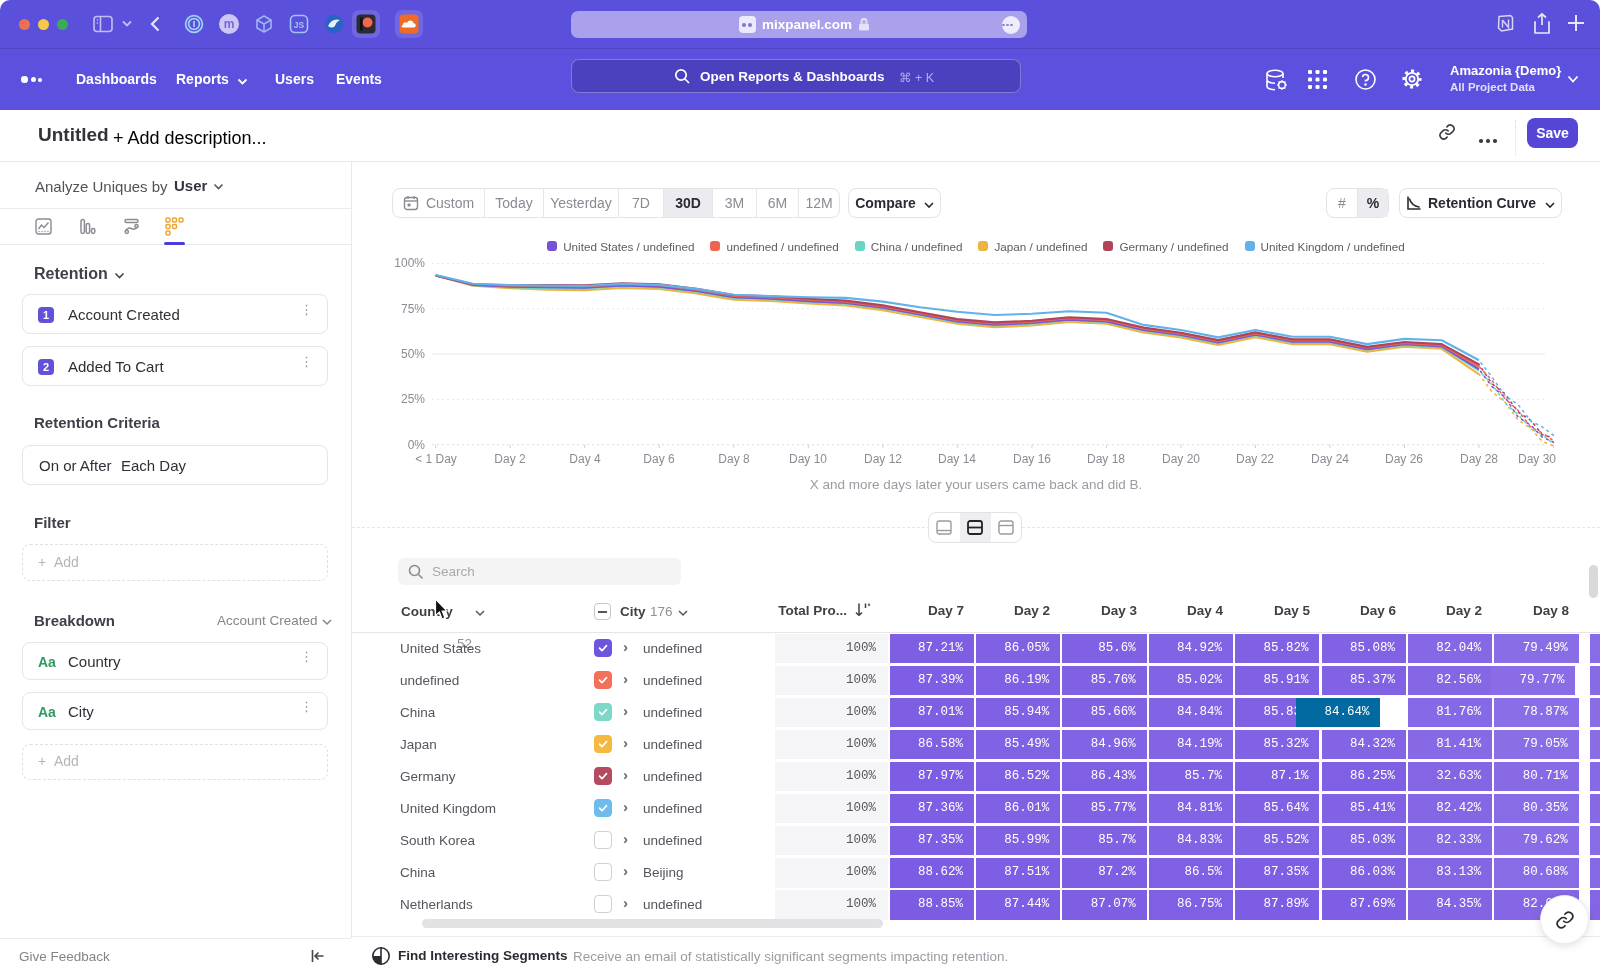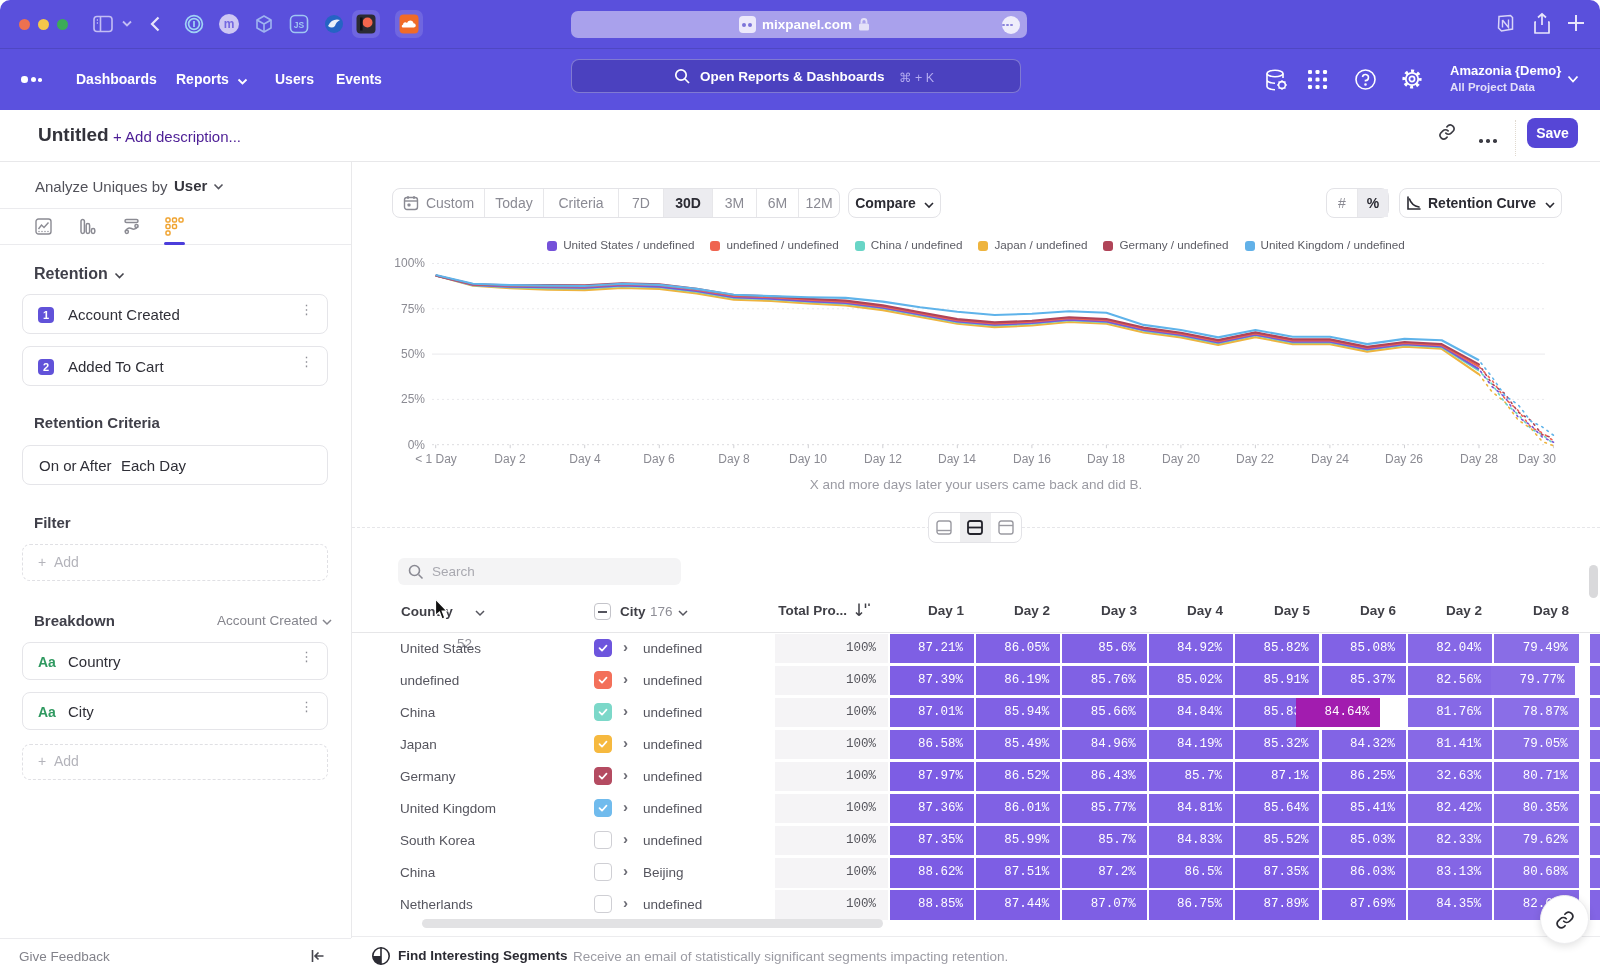--- a/index.html
+++ b/index.html
@@ -33,21 +33,21 @@
 
 
 .trow { position:absolute; left:352px; width:1248px; height:29.5px; }
 .cname { position:absolute; left:48px; top:7px; color:#55555e; font-size:13.5px; }
 .cb { position:absolute; left:242px; top:5px; width:18px; height:18px; border:1.5px solid #cfcfd4; border-radius:4px; display:flex; align-items:center; justify-content:center; background:#fff; }
 .exp { position:absolute; left:271px; top:4px; color:#6b6b74; font-size:15px; font-weight:700; }
 .city { position:absolute; left:291px; top:7px; color:#55555e; font-size:13.5px; }
 .totc { position:absolute; left:423px; top:0; width:113px; height:29.5px; background:#f5f4f6; color:#55555c; font-size:12.5px; font-family:"Liberation Mono",monospace; text-align:right; line-height:29.5px; padding-right:12px; }
 .pc { position:absolute; top:0; width:84.4px; height:29.5px; color:#fff; font-size:12.5px; font-family:"Liberation Mono",monospace; text-align:right; line-height:29.5px; padding-right:11px; }
 .dayh { position:absolute; top:603px; width:70px; text-align:right; color:#3f3f46; font-size:13.5px; font-weight:700; }
-.li { display:inline-flex; align-items:flex-end; margin:0 8px; color:#5c5c64; font-size:11.7px; }
+.li { display:inline-flex; align-items:center; margin:0 8px; color:#5c5c64; font-size:11.7px; }
 .sw { width:10px; height:10px; border-radius:3px; margin-right:6px; display:inline-block; }
 </style></head>
 <body>
 
 <div id="chrome">
   <div class="tl" style="left:19px;background:#ed7150"></div>
   <div class="tl" style="left:38px;background:#f5c74a"></div>
   <div class="tl" style="left:57px;background:#3cab57"></div>
 
   <svg class="cicon" style="left:92px" width="22" height="22" viewBox="0 0 22 22" fill="none" stroke="#c3bdf4" stroke-width="1.6">
@@ -161,21 +161,21 @@
     </svg>
   <div style="position:absolute;left:1450px;top:14px;color:#fff;font-size:13px;font-weight:700">Amazonia {Demo}</div>
   <div style="position:absolute;left:1450px;top:32px;color:#e2def9;font-size:11.5px;font-weight:700">All Project Data</div>
   <svg style="position:absolute;left:1567px;top:26px" width="12" height="9" viewBox="0 0 12 9" fill="none" stroke="#fff" stroke-width="1.8">
       <path d="M1.5 1.5 L6 6.5 L10.5 1.5"></path>
     </svg>
 </div>
 
 <div id="hbar">
   <span style="position:absolute;left:38px;top:14px;font-size:19px;font-weight:700;color:#33333b">Untitled</span>
-  <span style="position:absolute;left:113px;top:18px;font-size:15px;color:#4c1d95">+ Add description...</span>
+  <span style="position:absolute;left:113px;top:18px;font-size:18px;color:#000000">+ Add description...</span>
   <svg style="position:absolute;left:1438px;top:13px" width="18" height="18" viewBox="0 0 24 24" fill="none" stroke="#3c3c44" stroke-width="2.2" stroke-linecap="round" stroke-linejoin="round">
       <path d="M13.5 10.5a5 5 0 0 0-7 0l-2.8 2.8a5 5 0 0 0 7 7l1.4-1.4"></path>
       <path d="M10.5 13.5a5 5 0 0 0 7 0l2.8-2.8a5 5 0 0 0-7-7l-1.4 1.4"></path>
     </svg>
   <div style="position:absolute;left:1479px;top:29px;width:3.5px;height:3.5px;border-radius:50%;background:#3c3c44;box-shadow:7px 0 0 #3c3c44,14px 0 0 #3c3c44"></div>
   <div style="position:absolute;left:1515px;top:10px;height:36px;border-left:1px dotted #e0d9cf"></div>
   <div style="position:absolute;left:1527px;top:8px;width:51px;height:30px;background:#5646d6;border-radius:8px;color:#fff;font-size:14px;font-weight:700;text-align:center;line-height:30px">Save</div>
 </div>
 
 <div id="sb">
@@ -271,21 +271,21 @@
 <div class="btn" style="left:392px;top:188px;width:448px;height:30px">
   <div class="seg" style="width:92px">
     <svg style="vertical-align:-3px;margin-right:7px" width="16" height="16" viewBox="0 0 16 16" fill="none" stroke="#8a8a93" stroke-width="1.4">
         <rect x="1.5" y="2.5" width="13" height="12" rx="2.5"></rect>
         <line x1="1.5" y1="6" x2="14.5" y2="6"></line>
         <line x1="5" y1="1" x2="5" y2="4"></line>
         <line x1="11" y1="1" x2="11" y2="4"></line>
         <rect x="4.5" y="8.5" width="3" height="3" rx="0.8" fill="#8a8a93" stroke="none"></rect>
       </svg>Custom</div>
   <div class="seg" style="width:59px">Today</div>
-  <div class="seg" style="width:75px">Criteria</div>
+  <div class="seg" style="width:75px">Yesterday</div>
   <div class="seg" style="width:45px">7D</div>
   <div class="seg" style="width:49px;background:#ececf0;color:#2b2b33;font-weight:700">30D</div>
   <div class="seg" style="width:44px">3M</div>
   <div class="seg" style="width:42px">6M</div>
   <div class="seg" style="width:40px;border-right:none">12M</div>
 </div>
 <div class="btn" style="left:848px;top:188px;width:93px;height:30px;text-align:center;line-height:28px;color:#2b2b33;font-size:14px;font-weight:700">Compare
   <svg style="vertical-align:-1px;margin-left:4px" width="10" height="7" viewBox="0 0 10 7" fill="none" stroke="#2b2b33" stroke-width="1.6">
       <path d="M1 1 L5 5 L9 1"></path>
     </svg>
@@ -404,21 +404,21 @@
 <span style="position:absolute;left:620px;top:604px;color:#3f3f46;font-size:13.5px;font-weight:700">City</span>
 <span style="position:absolute;left:650px;top:604px;color:#8f8f97;font-size:13.5px">176</span>
 <svg style="position:absolute;left:678px;top:610px" width="10" height="7" viewBox="0 0 10 7" fill="none" stroke="#55555e" stroke-width="1.5">
     <path d="M1 1 L5 5 L9 1"></path>
   </svg>
 <span style="position:absolute;left:747px;top:603px;width:100px;text-align:right;color:#3f3f46;font-size:13.5px;font-weight:700">Total Pro...</span>
 <svg style="position:absolute;left:854px;top:602px" width="18" height="16" viewBox="0 0 18 16" fill="none" stroke="#3f3f46" stroke-width="1.5">
     <path d="M5 1.5 V13 M5 13.5 L2 10.5 M5 13.5 L8 10.5"></path>
     <path d="M11.5 1.5 V6 M15 1.5 V4"></path>
   </svg>
-<div class="dayh" style="left:894px">Day 1</div>
+<div class="dayh" style="left:894px">Day 7</div>
 <div class="dayh" style="left:980px">Day 2</div>
 <div class="dayh" style="left:1067px">Day 3</div>
 <div class="dayh" style="left:1153px">Day 4</div>
 <div class="dayh" style="left:1240px">Day 5</div>
 <div class="dayh" style="left:1326px">Day 6</div>
 <div class="dayh" style="left:1412px">Day 2</div>
 <div class="dayh" style="left:1499px">Day 8</div>
 <div style="position:absolute;left:352px;top:631.5px;width:1248px;border-top:1px solid #e6e6e8"></div>
 
 <div class="trow" style="top:633.5px">
@@ -469,21 +469,21 @@
       </svg>
     </div>
     <div class="exp">›</div>
     <div class="city">undefined</div>
 <div class="totc">100%</div>
     <div class="pc" style="left:537.5px;background:rgb(126,95,228)">87.01%</div>
     <div class="pc" style="left:623.9px;background:rgb(128,97,228)">85.94%</div>
     <div class="pc" style="left:710.3px;background:rgb(128,97,228)">85.66%</div>
     <div class="pc" style="left:796.7px;background:rgb(129,99,229)">84.84%</div>
     <div class="pc" style="left:883.1px;background:rgb(128,97,228)">85.83%</div>
-    <div class="pc" style="left:944px;background:#a21caf">84.64%</div>
+    <div class="pc" style="left:944px;background:#0369a1">84.64%</div>
     <div class="pc" style="left:1055.9px;background:rgb(134,105,230)">81.76%</div>
     <div class="pc" style="left:1142.3px;background:rgb(138,110,231)">78.87%</div>
     <div class="pc" style="left:1238px;width:10px;background:rgb(137,108,230)"></div>
   </div>
 <div class="trow" style="top:729.7px">
 <div class="cname">Japan</div>
     <div class="cb" style="background:#f6b93f;border-color:#f6b93f">
       <svg width="12" height="12" viewBox="0 0 12 12">
         <path d="M2.5 6.2 L5 8.7 L9.5 3.6" stroke="#fff" stroke-width="1.7" fill="none" stroke-linecap="round" stroke-linejoin="round"></path>
       </svg>

